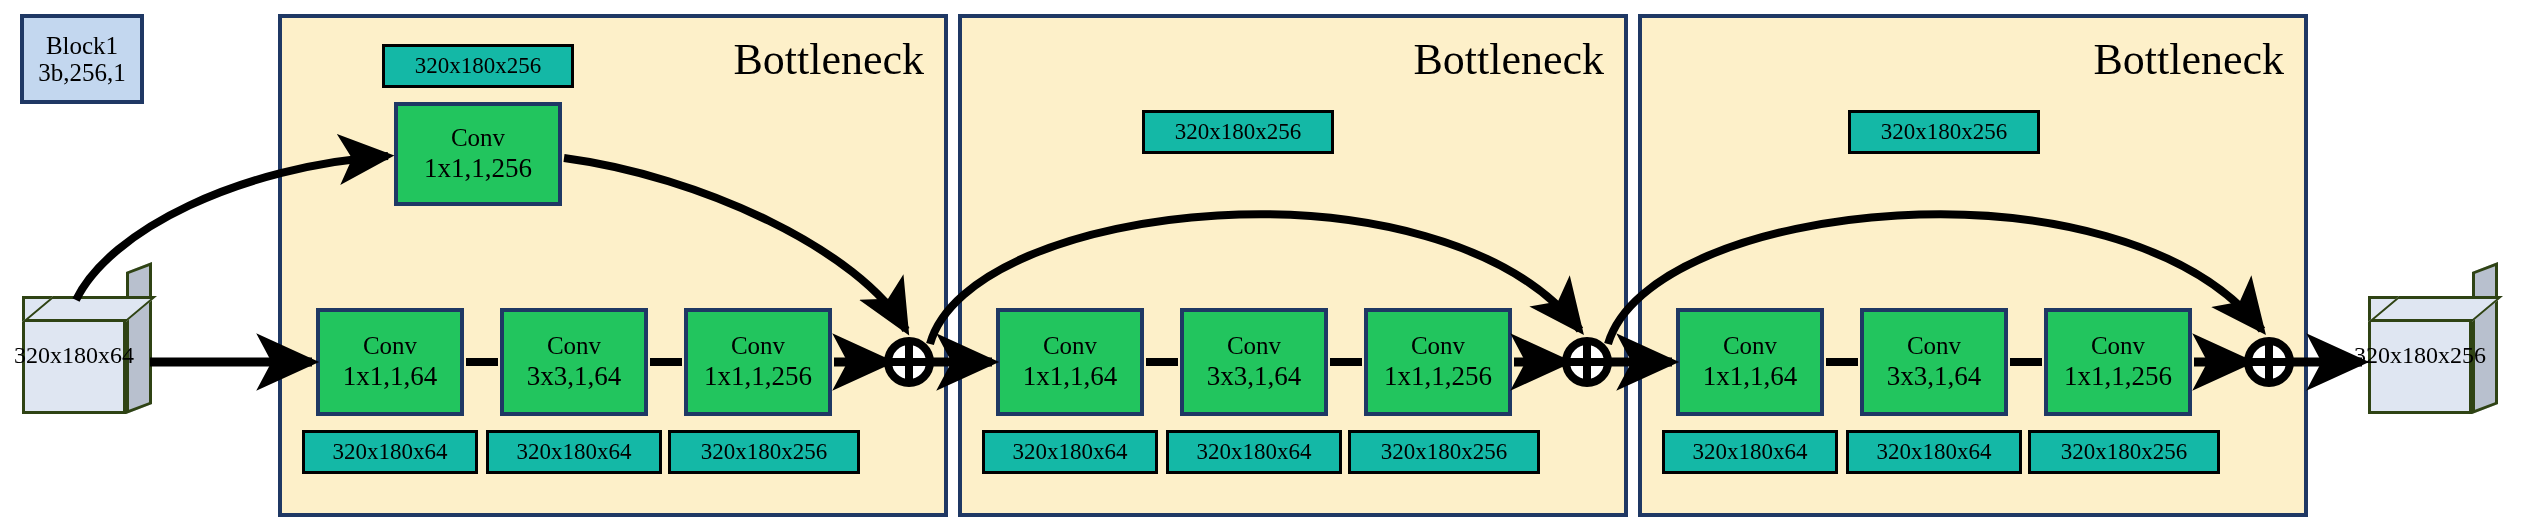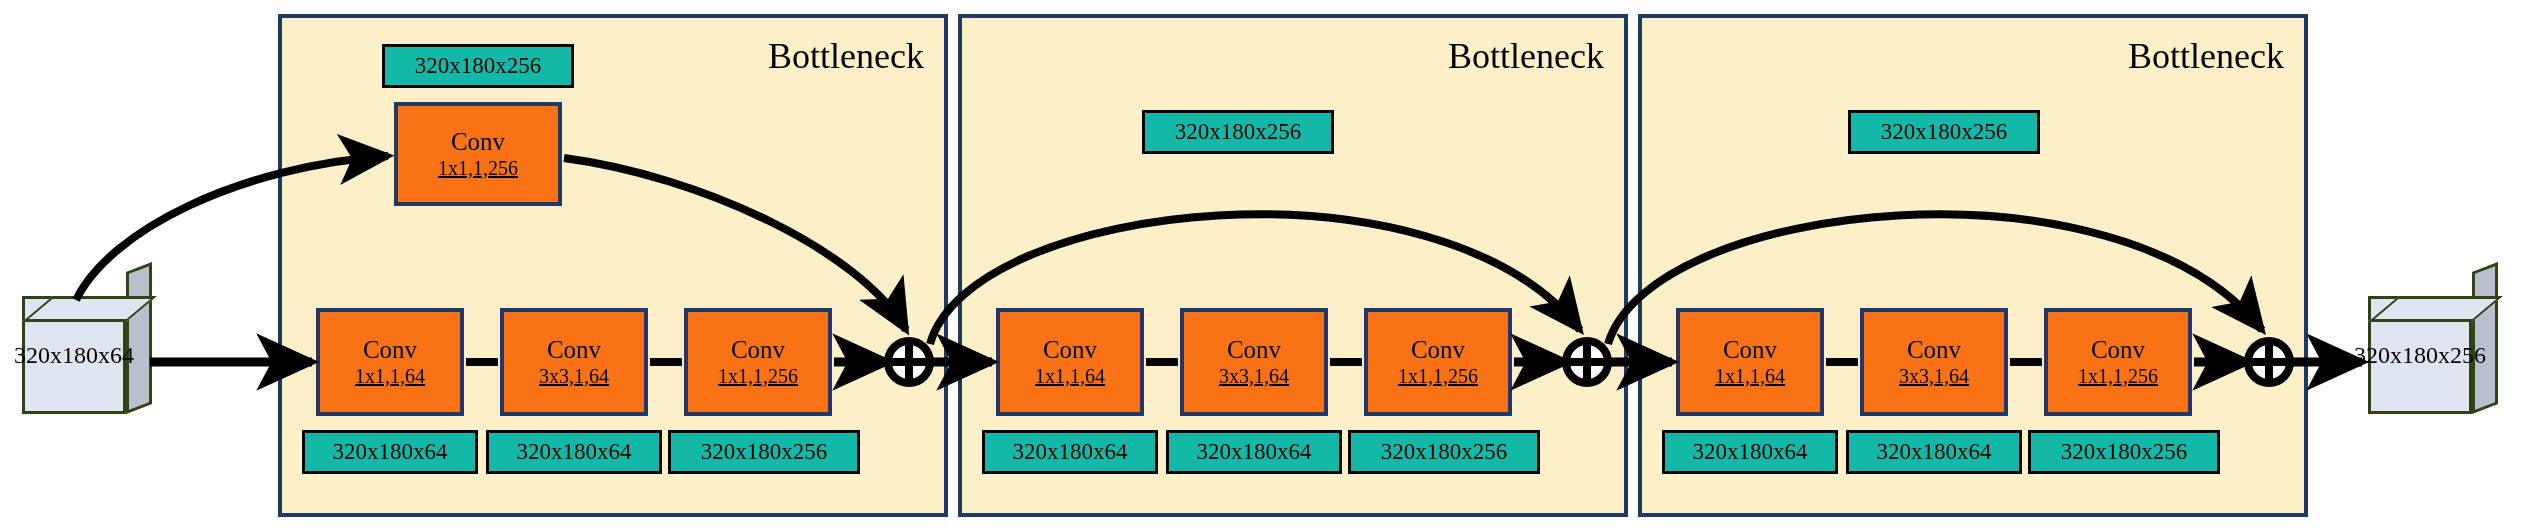--- a/index.html
+++ b/index.html
@@ -14,32 +14,32 @@
     display:flex;flex-direction:column;align-items:center;justify-content:center;
     line-height:1.08;font-size:25px;
   }
 
   
   .panel{
     position:absolute;top:14px;height:503px;
     background:#fdf0c9;border:4px solid #1f3864;box-sizing:border-box;
   }
   .panel-title{
-    position:absolute;top:20px;right:20px;font-size:36px;line-height:1;
+    position:absolute;top:20px;right:20px;font-size:44px;line-height:1;
     white-space:nowrap;
   }
 
   
   .conv{
-    position:absolute;background:#f97316;border:4px solid #1f3864;
+    position:absolute;background:#22c55e;border:4px solid #1f3864;
     box-sizing:border-box;display:flex;flex-direction:column;
     align-items:center;justify-content:center;line-height:1.14;
   }
   .conv .l1{font-size:25px;}
-  .conv .l2{font-size:20px;text-decoration:underline;}
+  .conv .l2{font-size:27px;}
 
   
   .tag{
     position:absolute;background:#14b8a6;border:3px solid #000;
     box-sizing:border-box;display:flex;align-items:center;justify-content:center;
     font-size:23px;white-space:nowrap;
   }
 
   
   .cube{position:absolute;}
@@ -62,20 +62,24 @@
 
   
   #wires{position:absolute;left:0;top:0;width:2529px;height:531px;
          pointer-events:none;z-index:5;}
 </style>
 </head>
 <body>
 
 <div id="stage">
 
+  <div class="block-label">
+    <span>Block1</span>
+    <span>3b,256,1</span>
+  </div>
 
   <div class="cube" style="left:22px;top:272px;">
     <div class="side"></div>
     <div class="top"></div>
     <div class="face">
       <span>320x180</span>
       <span>x64</span>
     </div>
   </div>
 

